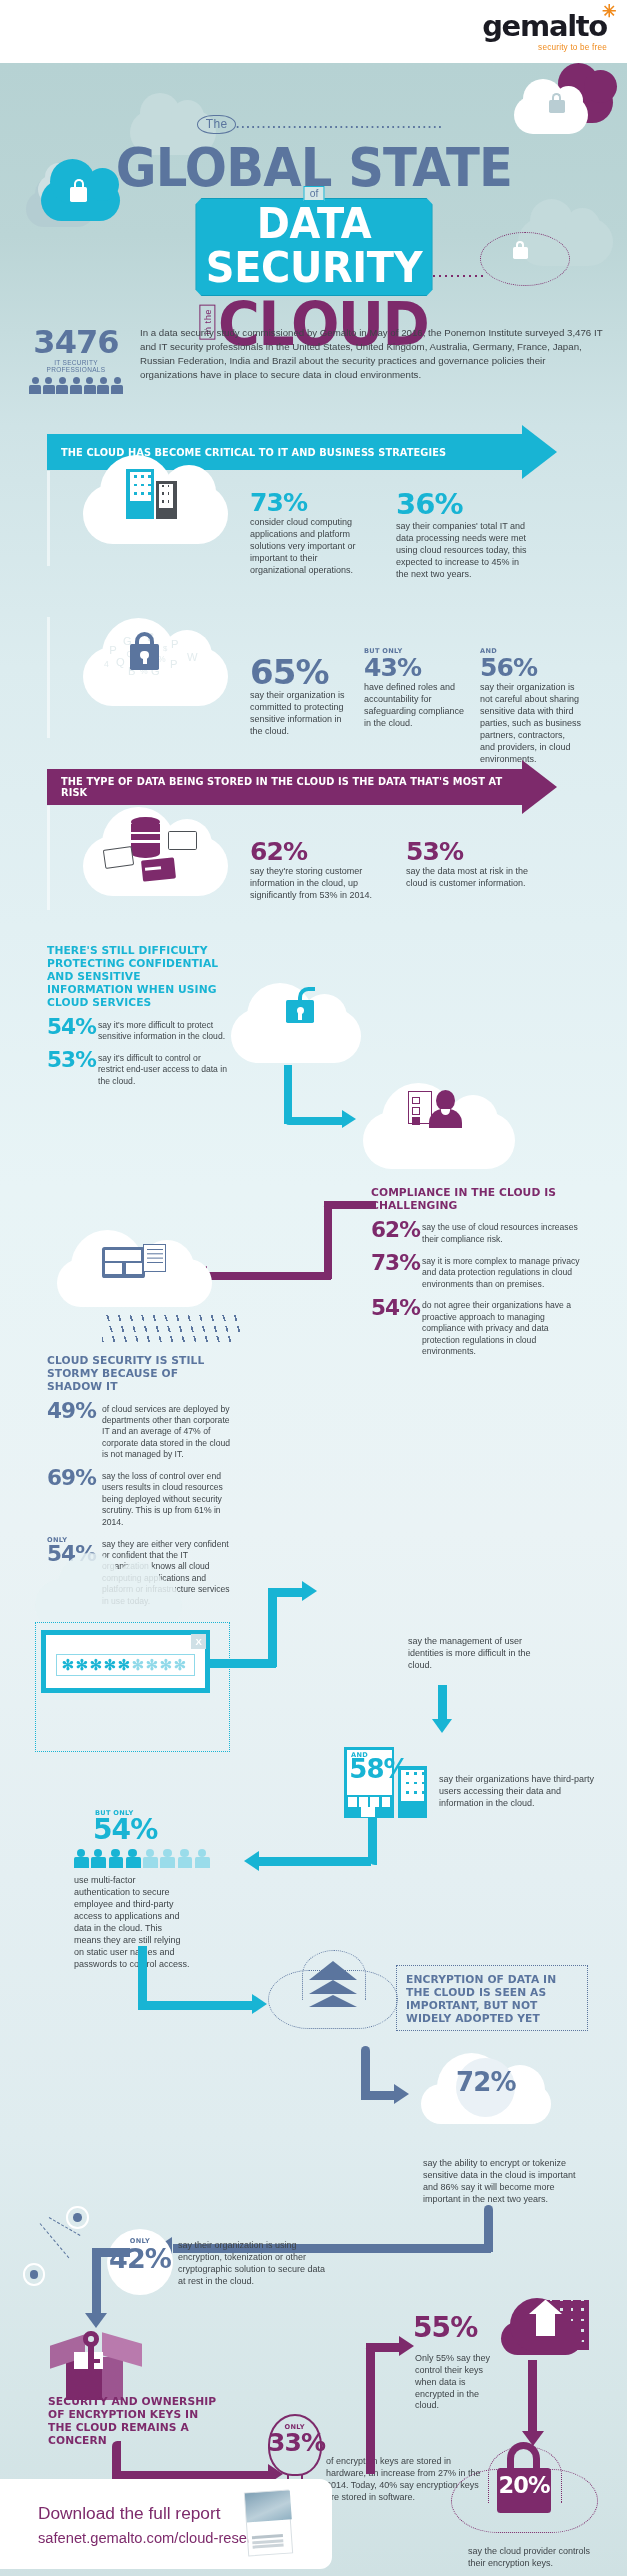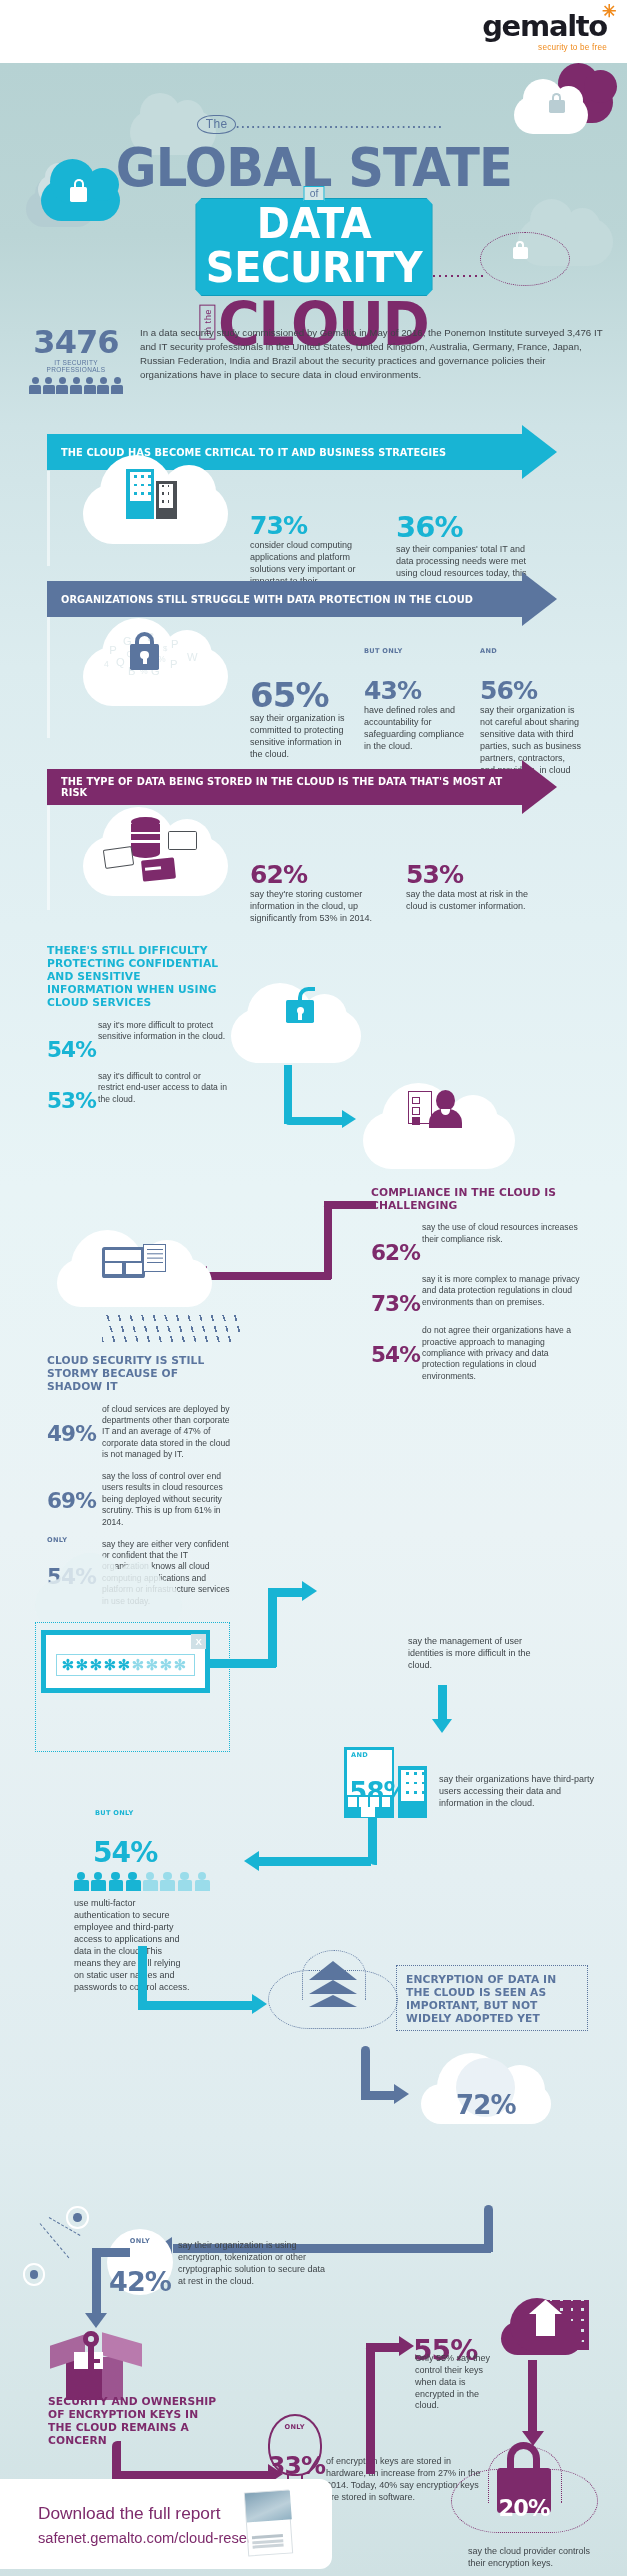--- a/index.html
+++ b/index.html
@@ -138,21 +138,21 @@
   .banner.bl .bar { background: #5b759e; }
   .banner.bl .tip { border-left: 35px solid #5b759e; }
   .banner.pu .bar { background: #7d2a6b; }
   .banner.pu .tip { border-left: 35px solid #7d2a6b; }
   .leftrail { position: absolute; left: 47px; width: 2.6px; background: rgba(255,255,255,.55); }
 
   
   .statrow { position: absolute; display: flex; }
   .pct {
     font-family: "DejaVu Sans", sans-serif; font-weight: 700;
-    line-height: .95; letter-spacing: -0.9px; margin-top: 23px;
+    line-height: .95; letter-spacing: -0.9px;
   }
   .pct.cy { color: #18b4d4; }
   .pct.bl { color: #5b759e; }
   .pct.pu { color: #7d2a6b; }
   .desc { font-size: 9px; line-height: 1.33; color: #3f4549; margin-top: 2.6px; }
   .tinylabel { font-size: 6.6px; font-family:"DejaVu Sans",sans-serif; font-weight:700; letter-spacing:0.3px; }
 
   
   .sechead {
     font-family: "DejaVu Sans", sans-serif; font-weight: 700;
@@ -348,26 +348,20 @@
       <div style="width:117px;">
         <div class="pct cy" style="font-size:25px;">73%</div>
         <div class="desc">consider cloud computing applications and platform solutions very important or important to their organizational operations.</div>
       </div>
       <div style="width:134px;">
         <div class="pct cy" style="font-size:29px;">36%</div>
         <div class="desc">say their companies' total IT and data processing needs were met using cloud resources today,  this expected to increase to 45% in the next two years.</div>
       </div>
     </div>
 
-    <div class="banner bl" style="top:518px;">
-      <div class="bar">
-          <span class="txt">ORGANIZATIONS STILL STRUGGLE WITH DATA PROTECTION IN THE CLOUD</span>
-        </div>
-      <div class="tip"></div>
-    </div>
     <div class="leftrail" style="top:554px;height:121px;"></div>
 
     <div class="cloud" style="left:83px;top:584px;width:145px;height:59px;background:#ffffff;border-radius:863px;">
       <i style="left:19px;top:-29px;width:73px;height:73px;background:#ffffff;"></i>
       <i style="left:79px;top:-17.3px;width:50px;height:50px;background:#ffffff;"></i>
       <div style="position:absolute;left:21px;top:-17.3px;width:104px;height:48px;color:#e3ecee;font-size:11.2px;font-family:'Liberation Sans',sans-serif;">
         <span style="position:absolute;left:5.2px;top:14px;">P</span>
         <span style="position:absolute;left:19px;top:5.2px;">G</span>
         <span style="position:absolute;left:43px;top:1.7px;">B</span>
         <span style="position:absolute;left:59px;top:14px;font-size:7.8px;">$</span>
@@ -645,20 +639,21 @@
     <div class="vline" style="left:361px;top:1983px;width:8.6px;height:54px;background:#5b759e;border-radius:5.2px 5.2px 0 0;"></div>
     <div class="hline" style="left:361px;top:2028px;width:35px;height:8.6px;background:#5b759e;"></div>
     <div class="arrowhead" style="left:394px;top:2021px;border-top:10.4px solid transparent;border-bottom:10.4px solid transparent;border-left:15.5px solid #5b759e;"></div>
 
     <div class="cloud" style="left:421px;top:2021px;width:130px;height:40px;background:#ffffff;border-radius:863px;">
       <i style="left:15.5px;top:-31px;width:69px;height:69px;background:#ffffff;"></i>
       <i style="left:74px;top:-19px;width:50px;height:50px;background:#ffffff;"></i>
       <div style="position:absolute;left:35px;top:-26px;width:59px;height:59px;border-radius:50%;background:#eaf1f6;"></div>
       <div class="pct bl" style="position:absolute;left:35px;top:-14px;width:59px;text-align:center;font-size:26px;">72%</div>
     </div>
+    <div class="desc" style="position:absolute;left:423px;top:2092px;width:168px;">say the ability to encrypt or tokenize sensitive data in the cloud is important and 86% say it will become more important in the next two years.</div>
 
     <div class="vline" style="left:484px;top:2142px;width:8.6px;height:47px;background:#5b759e;border-radius:5.2px 5.2px 0 0;"></div>
     <div class="hline" style="left:173px;top:2181px;width:318px;height:8.6px;background:#5b759e;"></div>
     <div class="arrowhead" style="left:157px;top:2174px;border-top:10.4px solid transparent;border-bottom:10.4px solid transparent;border-right:15.5px solid #5b759e;"></div>
 
     <div style="position:absolute;left:14px;top:2150px;width:95px;height:78px;">
       <div style="position:absolute;left:8.6px;top:50px;width:22.5px;height:22.5px;border:2.6px solid #ffffff;border-radius:50%;"></div>
       <div style="position:absolute;left:15.5px;top:57px;width:8.6px;height:8.6px;border-radius:50%;background:#5b759e;"></div>
       <div style="position:absolute;left:52px;top:-7px;width:22.5px;height:22.5px;border:2.6px solid #ffffff;border-radius:50%;"></div>
       <div style="position:absolute;left:59px;top:0px;width:8.6px;height:8.6px;border-radius:50%;background:#5b759e;"></div>

